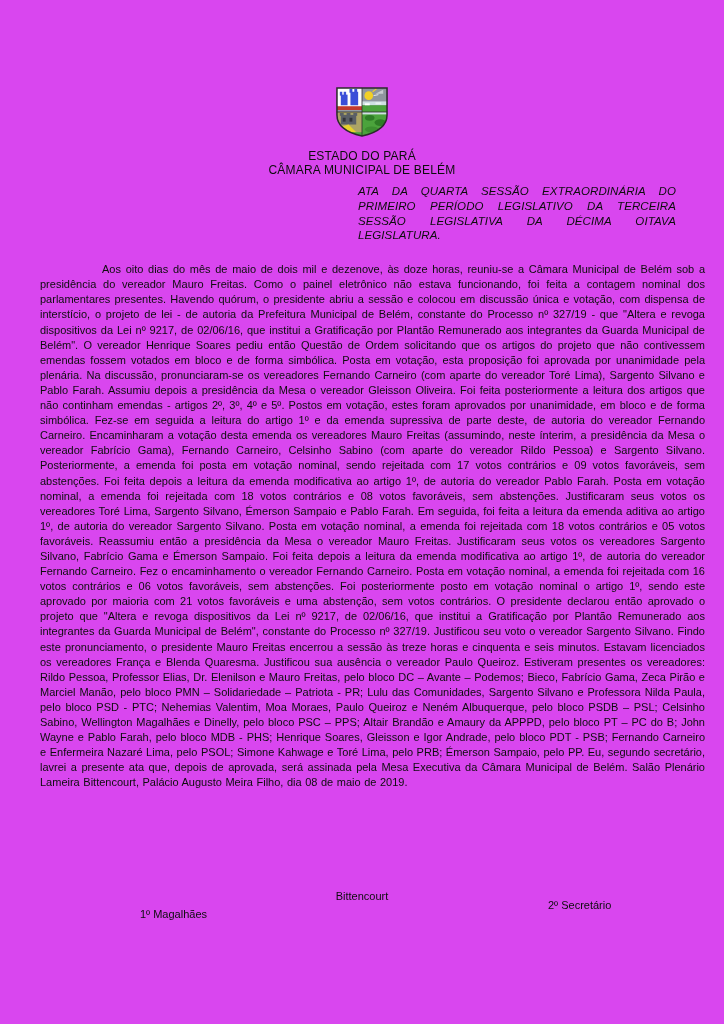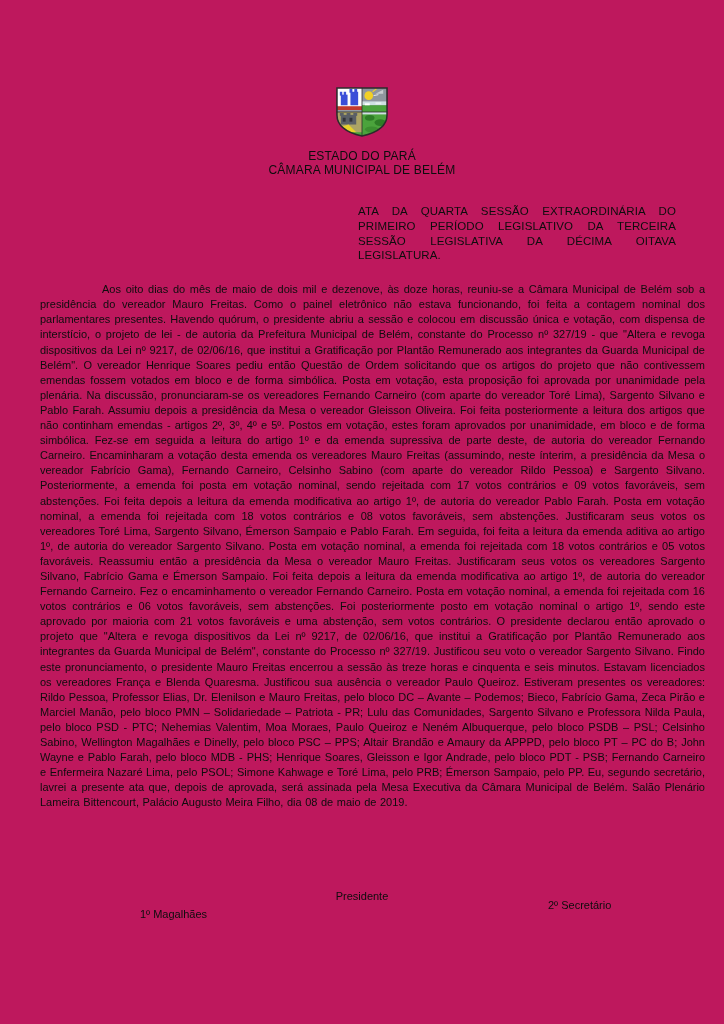--- a/index.html
+++ b/index.html
@@ -1,35 +1,36 @@
 <!DOCTYPE html>
 <html lang="pt"><head>
 <meta charset="utf-8">
 <style>
   html, body { margin: 0; padding: 0; background: #d9d9d9; }
   .page {
     position: relative;
     width: 724px;
     height: 1024px;
     margin: 0 auto;
-    background: #be185d;
+    background: #d946ef;
     font-family: "Liberation Sans", sans-serif;
     color: #0d0d0d;
     overflow: hidden;
   }
   .header { padding-top: 86px; text-align: center; }
   .logo { display: inline-block; line-height: 0; }
   .header-line { font-size: 12px; line-height: 14px; font-weight: normal; letter-spacing: 0.2px; }
   .header-line.first { margin-top: 7px; }
   .title-block {
-    margin: 27px 48px 0 358px;
+    margin: 7px 48px 0 358px;
     font-size: 11.5px;
     line-height: 14.8px;
     text-align: justify;
     letter-spacing: 0.1px;
+    font-style: italic;
   }
   .body-text {
     margin: 19px 19px 0 40px;
     font-size: 11px;
     line-height: 15.1px;
     text-align: justify;
     text-indent: 62px;
     word-spacing: 0.5px;
   }
   .sig-president {
@@ -106,17 +107,17 @@
       </svg>
     </span>
     <div class="header-line first">ESTADO DO PARÁ</div>
     <div class="header-line">CÂMARA MUNICIPAL DE BELÉM</div>
   </div>
 
   <div class="title-block">ATA DA QUARTA SESSÃO EXTRAORDINÁRIA DO PRIMEIRO PERÍODO LEGISLATIVO DA TERCEIRA SESSÃO LEGISLATIVA DA DÉCIMA OITAVA LEGISLATURA.</div>
 
   <p class="body-text">Aos oito dias do mês de maio de dois mil e dezenove, às doze horas, reuniu-se a Câmara Municipal de Belém sob a presidência do vereador Mauro Freitas. Como o painel eletrônico não estava funcionando, foi feita a contagem nominal dos parlamentares presentes. Havendo quórum, o presidente abriu a sessão e colocou em discussão única e votação, com dispensa de interstício, o projeto de lei - de autoria da Prefeitura Municipal de Belém, constante do Processo nº 327/19 - que "Altera e revoga dispositivos da Lei nº 9217, de 02/06/16, que institui a Gratificação por Plantão Remunerado aos integrantes da Guarda Municipal de Belém". O vereador Henrique Soares pediu então Questão de Ordem solicitando que os artigos do projeto que não contivessem emendas fossem votados em bloco e de forma simbólica. Posta em votação, esta proposição foi aprovada por unanimidade pela plenária. Na discussão, pronunciaram-se os vereadores Fernando Carneiro (com aparte do vereador Toré Lima), Sargento Silvano e Pablo Farah. Assumiu depois a presidência da Mesa o vereador Gleisson Oliveira. Foi feita posteriormente a leitura dos artigos que não continham emendas - artigos 2º, 3º, 4º e 5º. Postos em votação, estes foram aprovados por unanimidade, em bloco e de forma simbólica. Fez-se em seguida a leitura do artigo 1º e da emenda supressiva de parte deste, de autoria do vereador Fernando Carneiro. Encaminharam a votação desta emenda os vereadores Mauro Freitas (assumindo, neste ínterim, a presidência da Mesa o vereador Fabrício Gama), Fernando Carneiro, Celsinho Sabino (com aparte do vereador Rildo Pessoa) e Sargento Silvano. Posteriormente, a emenda foi posta em votação nominal, sendo rejeitada com 17 votos contrários e 09 votos favoráveis, sem abstenções. Foi feita depois a leitura da emenda modificativa ao artigo 1º, de autoria do vereador Pablo Farah. Posta em votação nominal, a emenda foi rejeitada com 18 votos contrários e 08 votos favoráveis, sem abstenções. Justificaram seus votos os vereadores Toré Lima, Sargento Silvano, Émerson Sampaio e Pablo Farah. Em seguida, foi feita a leitura da emenda aditiva ao artigo 1º, de autoria do vereador Sargento Silvano. Posta em votação nominal, a emenda foi rejeitada com 18 votos contrários e 05 votos favoráveis. Reassumiu então a presidência da Mesa o vereador Mauro Freitas. Justificaram seus votos os vereadores Sargento Silvano, Fabrício Gama e Émerson Sampaio. Foi feita depois a leitura da emenda modificativa ao artigo 1º, de autoria do vereador Fernando Carneiro. Fez o encaminhamento o vereador Fernando Carneiro. Posta em votação nominal, a emenda foi rejeitada com 16 votos contrários e 06 votos favoráveis, sem abstenções. Foi posteriormente posto em votação nominal o artigo 1º, sendo este aprovado por maioria com 21 votos favoráveis e uma abstenção, sem votos contrários. O presidente declarou então aprovado o projeto que "Altera e revoga dispositivos da Lei nº 9217, de 02/06/16, que institui a Gratificação por Plantão Remunerado aos integrantes da Guarda Municipal de Belém", constante do Processo nº 327/19. Justificou seu voto o vereador Sargento Silvano. Findo este pronunciamento, o presidente Mauro Freitas encerrou a sessão às treze horas e cinquenta e seis minutos. Estavam licenciados os vereadores França e Blenda Quaresma. Justificou sua ausência o vereador Paulo Queiroz. Estiveram presentes os vereadores: Rildo Pessoa, Professor Elias, Dr. Elenilson e Mauro Freitas, pelo bloco DC – Avante – Podemos; Bieco, Fabrício Gama, Zeca Pirão e Marciel Manão, pelo bloco PMN – Solidariedade – Patriota - PR; Lulu das Comunidades, Sargento Silvano e Professora Nilda Paula, pelo bloco PSD - PTC; Nehemias Valentim, Moa Moraes, Paulo Queiroz e Neném Albuquerque, pelo bloco PSDB – PSL; Celsinho Sabino, Wellington Magalhães e Dinelly, pelo bloco PSC – PPS; Altair Brandão e Amaury da APPPD, pelo bloco PT – PC do B; John Wayne e Pablo Farah, pelo bloco MDB - PHS; Henrique Soares, Gleisson e Igor Andrade, pelo bloco PDT - PSB; Fernando Carneiro e Enfermeira Nazaré Lima, pelo PSOL; Simone Kahwage e Toré Lima, pelo PRB; Émerson Sampaio, pelo PP. Eu, segundo secretário, lavrei a presente ata que, depois de aprovada, será assinada pela Mesa Executiva da Câmara Municipal de Belém. Salão Plenário Lameira Bittencourt, Palácio Augusto Meira Filho, dia 08 de maio de 2019.</p>
 
-  <div class="sig-president">Presidente</div>
+  <div class="sig-president">Bittencourt</div>
   <div class="sig-first">1º Magalhães</div>
   <div class="sig-second">2º Secretário</div>
 
 </div>
 
 </body></html>

